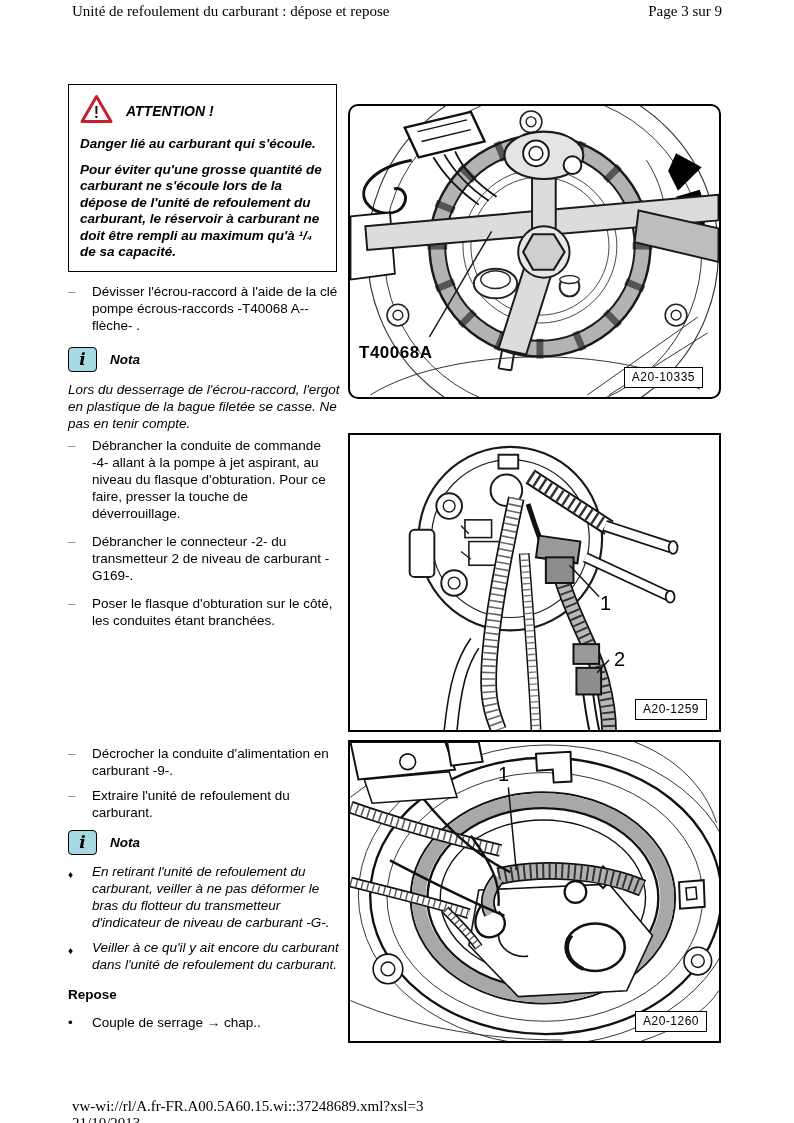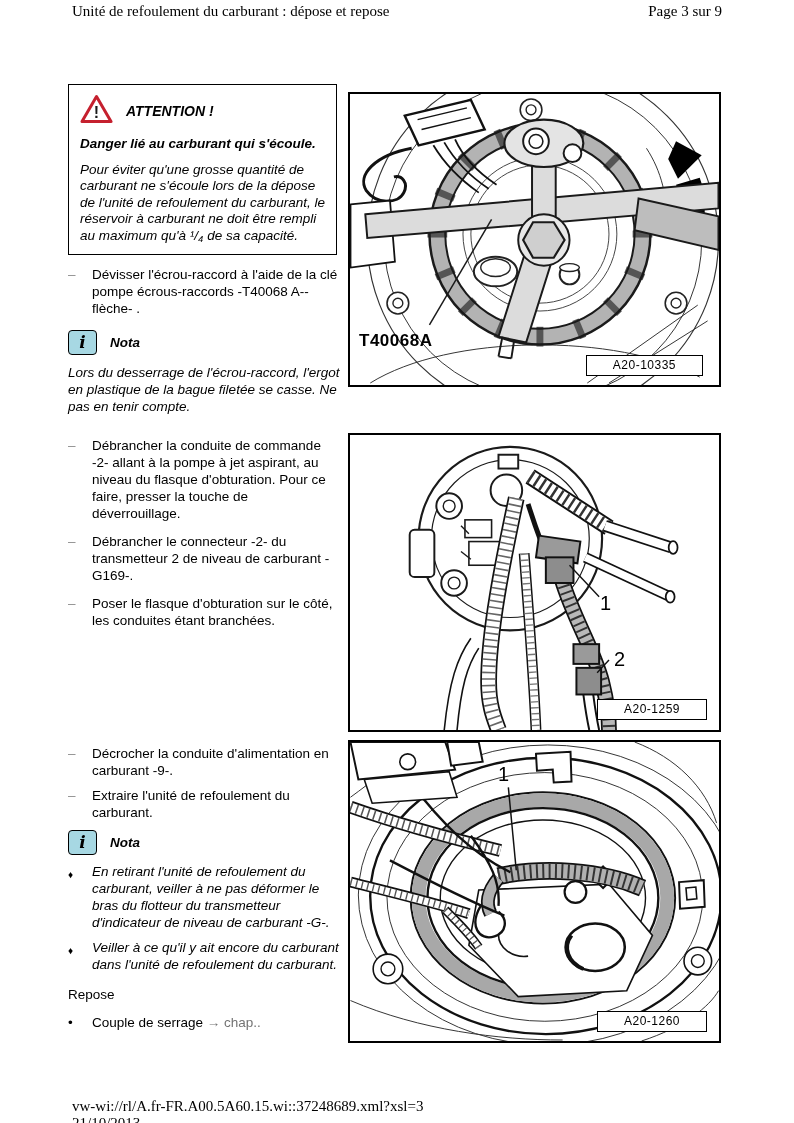--- a/index.html
+++ b/index.html
@@ -14,49 +14,49 @@
 
   
   .col{position:absolute;left:68px;width:272px;font-size:13.5px;line-height:17px;}
   .block-a{top:84px;} .block-b{top:437px;} .block-c{top:745px;}
   .section-heading{font-weight:bold;margin:0 0 9px;}
 
   .warning-box{border:1px solid #000;margin:0 3px 11px 0;padding:9px 11px 10px;}
   .w-head{display:flex;align-items:center;gap:13px;margin-bottom:8px;}
   .w-title{font-weight:bold;font-style:italic;font-size:14px;}
   .w-lead{margin:0 0 9px;font-weight:bold;font-style:italic;line-height:16.5px;}
-  .w-body{margin:0;font-weight:normal;font-style:italic;line-height:16.5px;}
+  .w-body{margin:0;font-weight:bold;font-style:italic;line-height:16.5px;}
 
   .step{display:flex;margin:0 0 11px;}
   .step .marker{width:24px;flex:none;color:#8a8a8a;}
   .step.diamond .marker{color:#000;font-size:10px;padding-top:3px;}
   .step.bullet .marker{color:#000;}
   .step p{margin:0;flex:1;}
   .tight{margin-bottom:8px;}
 
   .nota-row{display:flex;align-items:center;gap:13px;margin:13px 0 9px;}
   .nota-icon{width:27px;height:23px;background:#a7d8e3;border:1px solid #000;border-radius:4px;
              display:flex;align-items:center;justify-content:center;flex:none;
              font-family:"DejaVu Serif",serif;font-weight:bold;font-style:italic;font-size:17px;color:#000;}
   .nota-label{font-weight:bold;font-style:italic;}
   .note-text{font-style:italic;margin:0 0 11px;}
   .italic-step p{font-style:italic;}
 
-  .repose{font-weight:normal;margin:13px 0 11px;}
-  .red-link{color:#737373;}
+  .repose{font-weight:bold;margin:13px 0 11px;}
+  .red-link{color:#000000;}
   .closing{margin:14px 0 0;}
 
   
   .figure{position:absolute;left:348px;width:373px;border:2px solid #000;background:#fff;box-sizing:border-box;}
-  .fig-1{top:92px;height:295px;}
+  .fig-1{top:104px;height:295px;border-radius:10px;}
   .fig-2{top:433px;height:299px;}
   .fig-3{top:740px;height:303px;}
   .figure svg{position:absolute;left:0;top:0;width:100%;height:100%;display:block;}
   .fig-ref{position:absolute;border:1px solid #000;background:#fff;font-size:12px;
-           letter-spacing:.5px;padding:2px 26px;line-height:15px;}
+           letter-spacing:.5px;padding:2px 7px;line-height:15px;}
   .fig-1 .fig-ref{right:16px;bottom:9px;}
   .fig-2 .fig-ref{right:12px;bottom:10px;}
   .fig-3 .fig-ref{right:12px;bottom:9px;}
   .tool-label{position:absolute;left:9px;top:237px;font-size:17px;font-weight:bold;letter-spacing:.5px;}
   .callout{position:absolute;font-size:20px;line-height:20px;}
   .c1-f2{left:250px;top:158px;} .c2-f2{left:264px;top:214px;} .c1-f3{left:148px;top:22px;}
 </style>
 </head>
 <body>
 
@@ -91,21 +91,21 @@
     <div class="nota-row">
       <span class="nota-icon">i</span>
       <span class="nota-label">Nota</span>
     </div>
     <p class="note-text">Lors du desserrage de l'écrou-raccord, l'ergot en plastique de la bague filetée se casse. Ne pas en tenir compte.</p>
   </div>
 
   <div class="col block-b">
     <div class="step">
       <span class="marker">–</span>
-      <p>Débrancher la conduite de commande -2- allant à la pompe à jet aspirant, au niveau du flasque d'obturation. Pour ce faire, presser la touche de déverrouillage.</p>
+      <p>Débrancher la conduite de commande -4- allant à la pompe à jet aspirant, au niveau du flasque d'obturation. Pour ce faire, presser la touche de déverrouillage.</p>
     </div>
     <div class="step">
       <span class="marker">–</span>
       <p>Débrancher le connecteur -2- du transmetteur 2 de niveau de carburant - G169-.</p>
     </div>
     <div class="step">
       <span class="marker">–</span>
       <p>Poser le flasque d'obturation sur le côté, les conduites étant branchées.</p>
     </div>
   </div>

